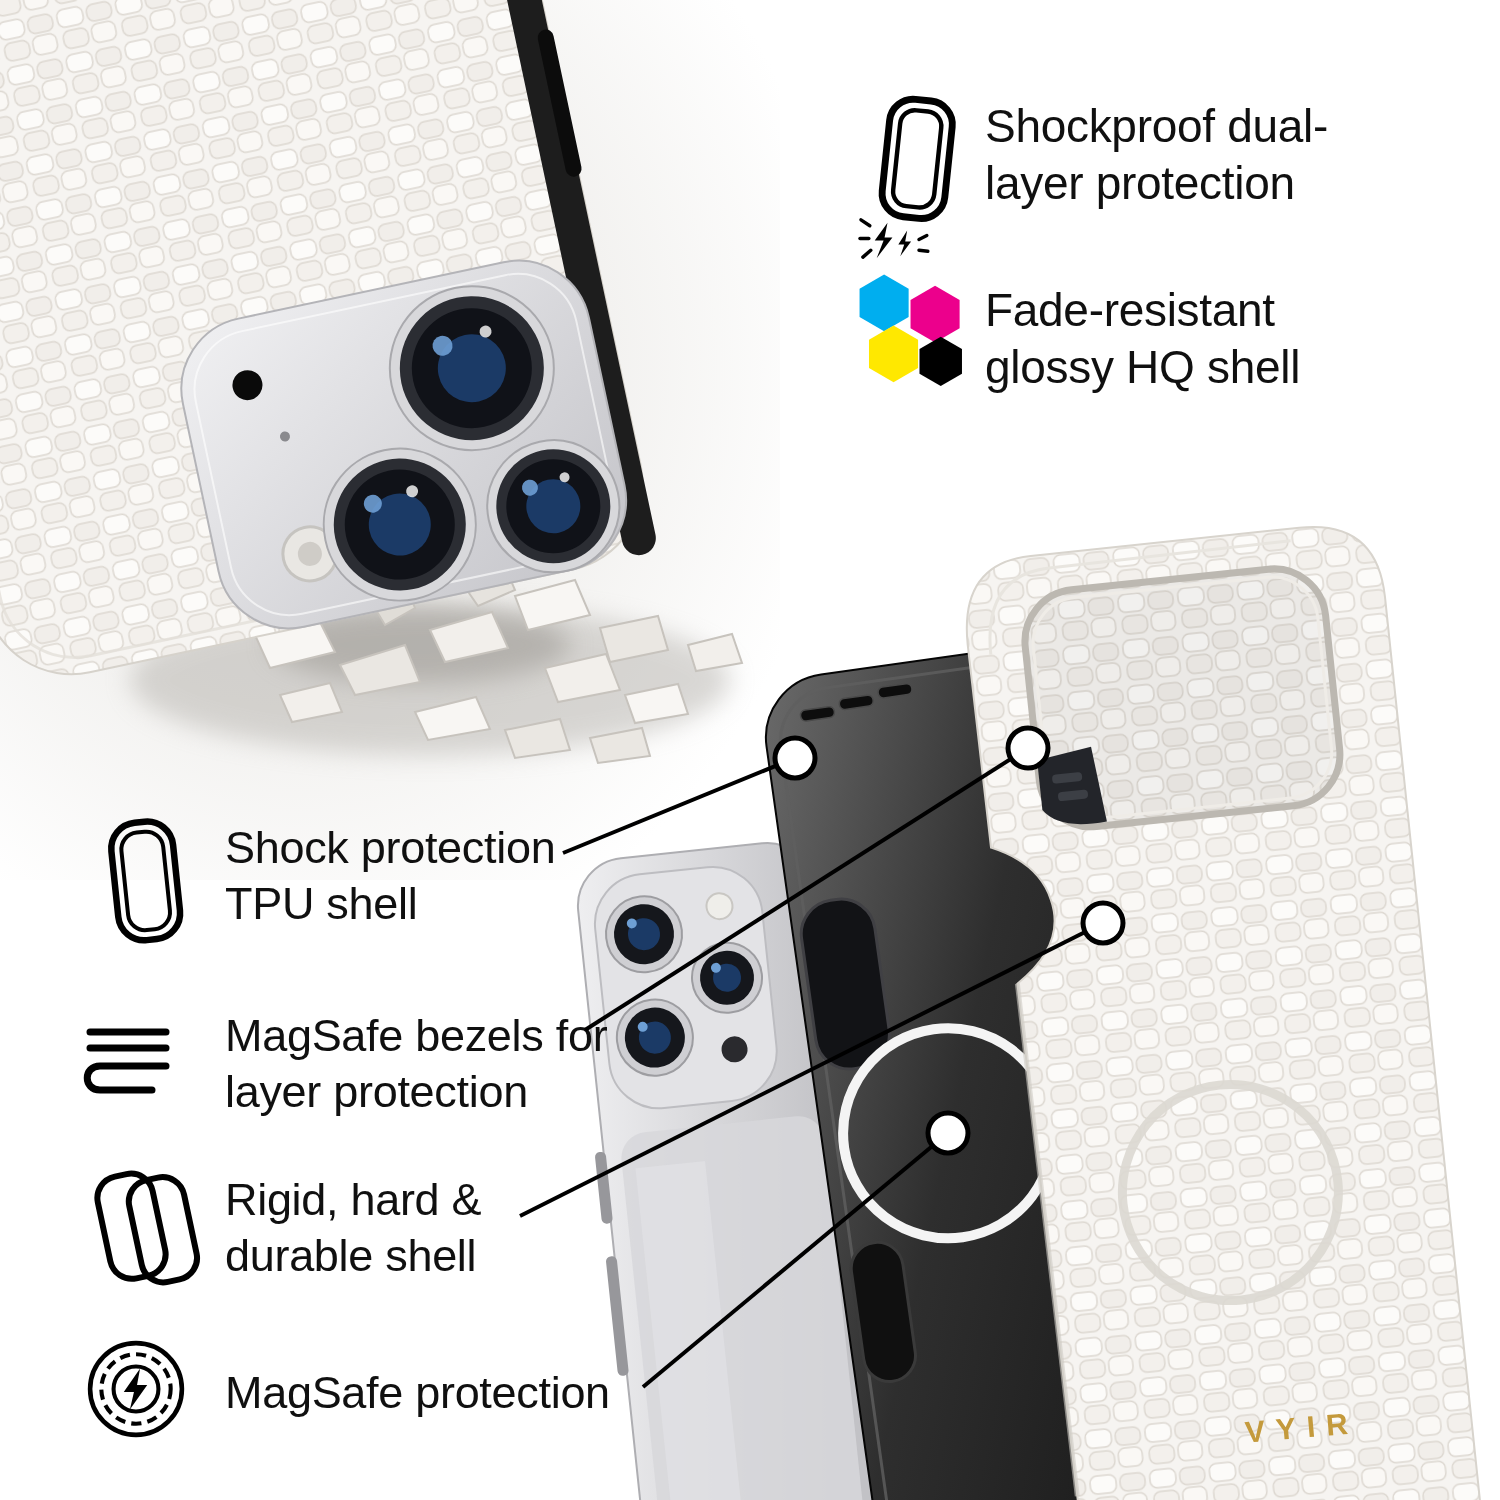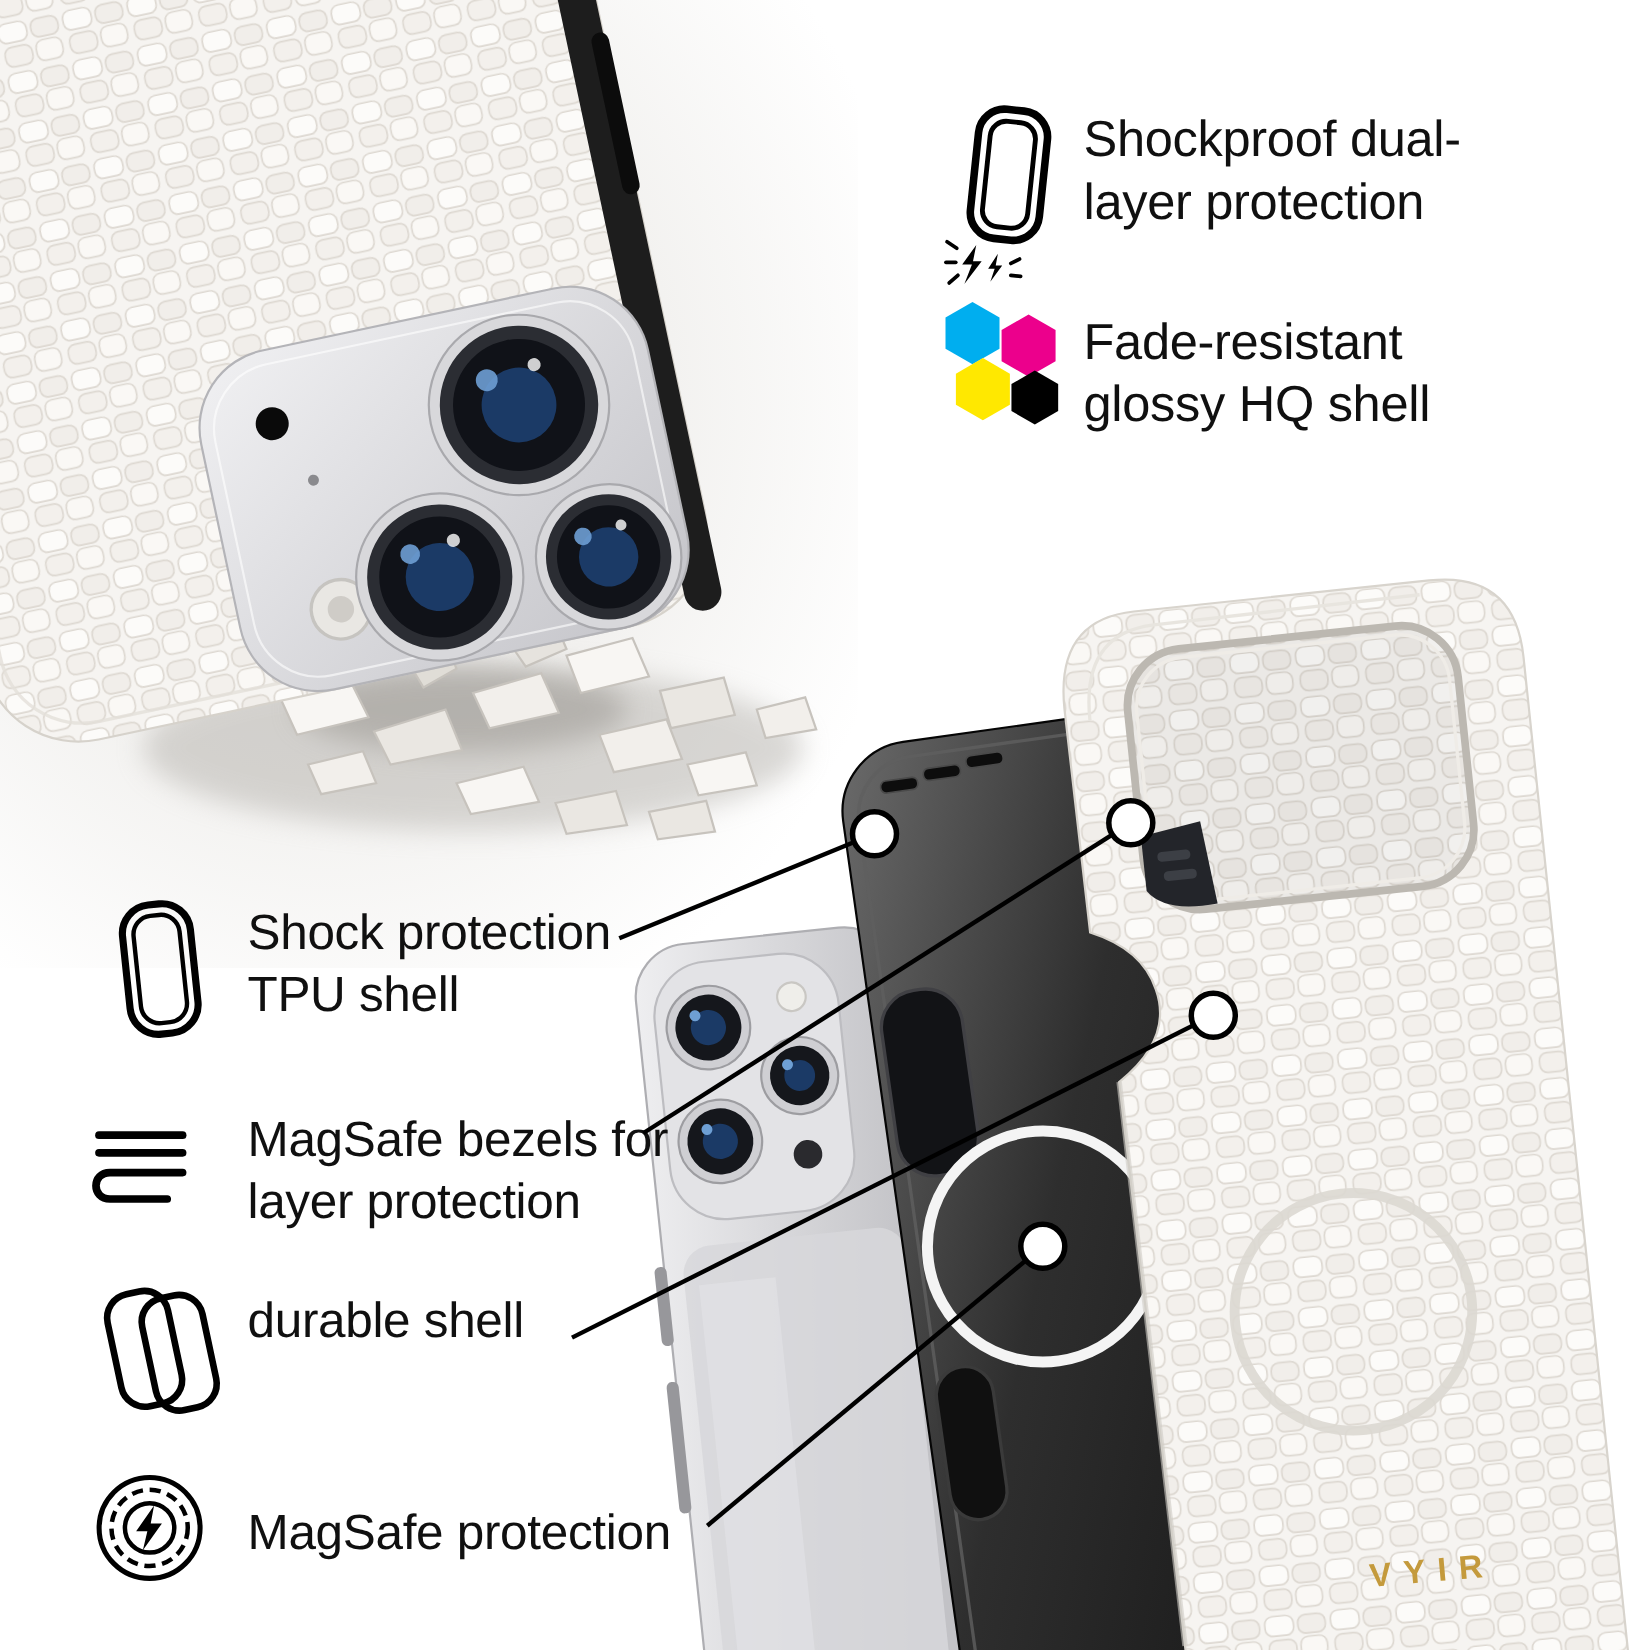--- a/index.html
+++ b/index.html
@@ -242,20 +242,21 @@
     <div><span>layer protection</span></div>
   </div>
 
   <svg class="abs" style="left:82px;top:1155px" width="130" height="146" viewBox="0 0 130 146">
     <g transform="rotate(-12 65 72)" stroke="#000" fill="none" stroke-linecap="round">
       <rect x="22" y="16" width="56" height="104" rx="22" stroke-width="6"></rect>
       <rect x="52" y="26" width="56" height="104" rx="22" stroke-width="6"></rect>
     </g>
   </svg>
   <div class="abs feature-text" style="left:225px;top:1172px">
+    <div><span>Rigid, hard &amp;</span></div>
     <div><span class="b">durable shell</span></div>
   </div>
 
   <svg class="abs" style="left:85px;top:1338px" width="102" height="102" viewBox="0 0 100 100">
     <circle cx="50" cy="50" r="45" fill="none" stroke="#000" stroke-width="4.5"></circle>
     <circle cx="50" cy="50" r="34" fill="none" stroke="#000" stroke-width="4" stroke-dasharray="10 6"></circle>
     <circle cx="50" cy="50" r="22" fill="none" stroke="#000" stroke-width="4"></circle>
     <path d="M54,30 L38,53 L48,53 L44,70 L61,46 L51,46 Z" fill="#000"></path>
   </svg>
   <div class="abs feature-text" style="left:225px;top:1365px">

